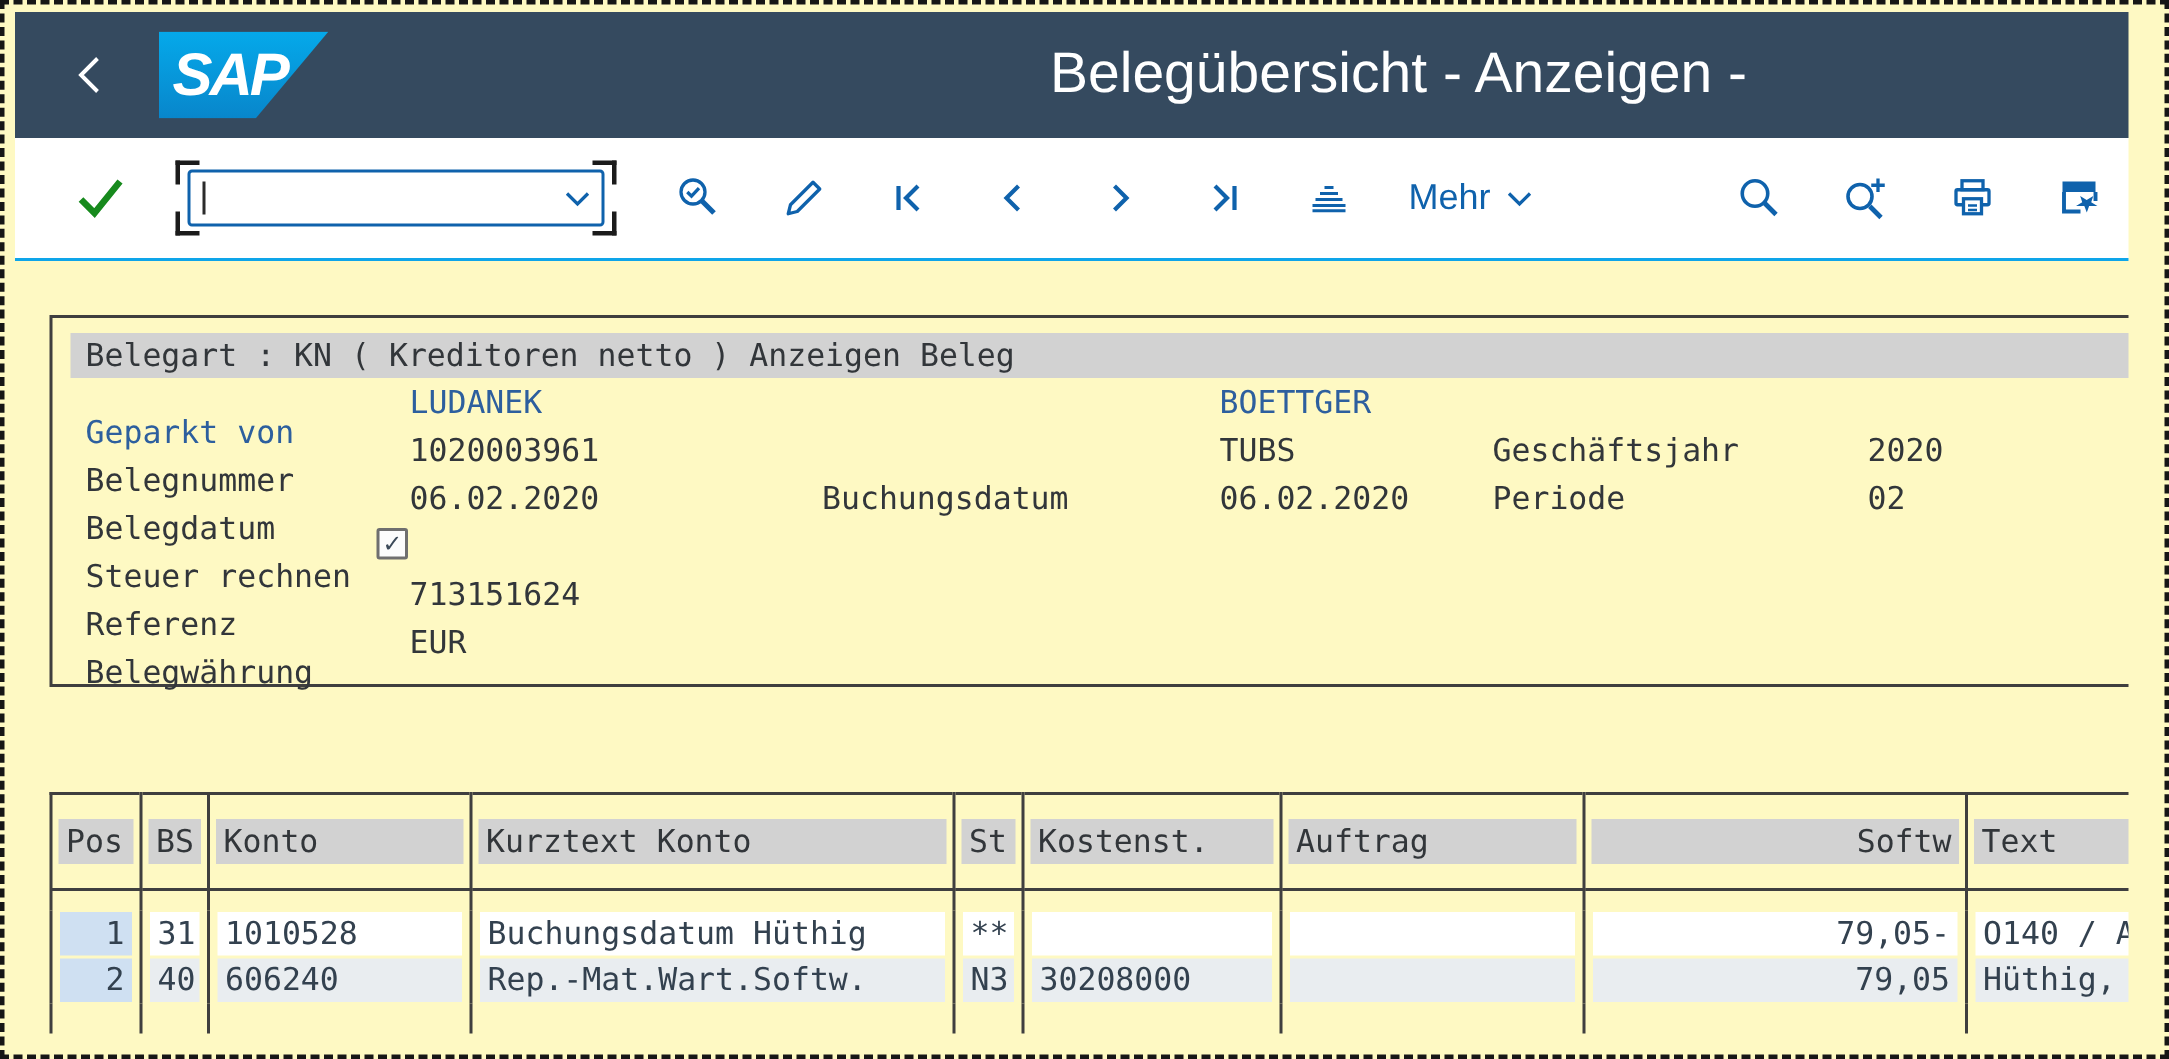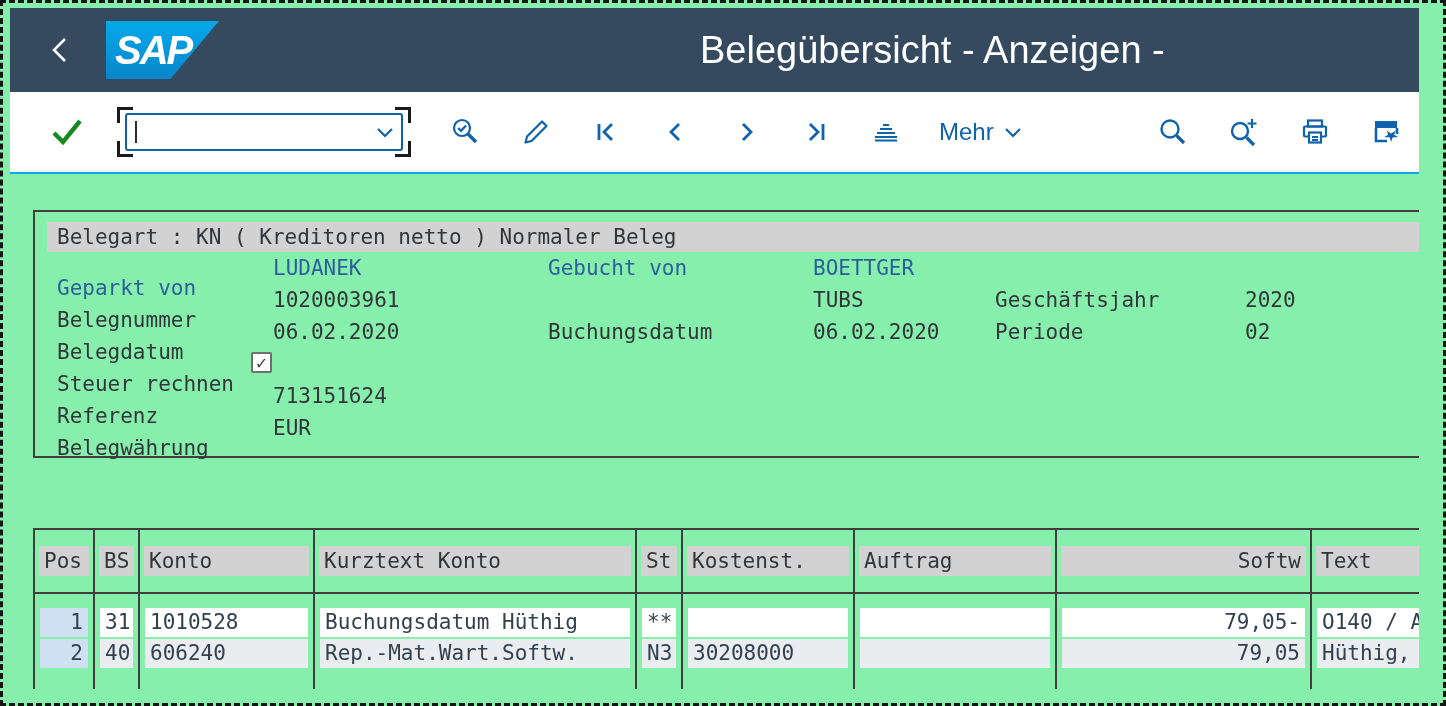--- a/index.html
+++ b/index.html
@@ -1,19 +1,19 @@
 <!DOCTYPE html>
 <html><head>
 <meta charset="utf-8">
 <style>
   html,body { margin:0; padding:0; background:#ffffff; }
   body { width:1446px; height:706px; position:relative; font-family:"Liberation Sans",sans-serif; }
 
   .frame { position:absolute; inset:0; box-sizing:border-box; border:3px dashed #161616;
-           padding:5px 24px 0 7px; background:#86efac; overflow:hidden; }
+           padding:5px 24px 0 7px; background:#fef9c3; overflow:hidden; }
 
   
   .topbar { height:84px; background:#354a5f; position:relative; display:flex; align-items:center; }
   .back-btn { margin-left:36px; width:30px; height:30px; flex:none; cursor:pointer; }
   .sap-logo { margin-left:30px; width:113px; height:58px; flex:none;
               background:linear-gradient(180deg,#05a9ea 0%,#0886cb 100%);
               clip-path:polygon(0 0,100% 0,57% 100%,0 100%);
               display:flex; align-items:center; }
   .sap-logo span { color:#fff; font-weight:bold; font-style:italic; font-size:40px;
                    letter-spacing:-2px; padding-left:9px; }
@@ -204,25 +204,24 @@
           <path d="M26 11 V17" stroke="#0f62ac" stroke-width="2.6"></path>
           <path d="M21.5 17 L23 21.5 L18.5 24.3 L24.5 24.3 L26.3 29 L28 24.3 L34 24.3 L29.5 21.5 L31 17 L26.2 20 Z" transform="translate(-4 -2) scale(0.92)" fill="#0f62ac"></path>
         </svg>
       </span>
     </div>
   </div>
 
   <div class="content">
 
     <div class="info-box">
-      <div class="belegart-chip">Belegart : KN ( Kreditoren netto ) Normaler Beleg</div>
+      <div class="belegart-chip">Belegart : KN ( Kreditoren netto ) Anzeigen Beleg</div>
       <div class="iline">
         <span class="c1l blue">Geparkt von</span>
         <span class="c1v blue">LUDANEK</span>
-        <span class="c2l blue">Gebucht von</span>
         <span class="c2v blue">BOETTGER</span>
       </div>
       <div class="iline">
         <span class="c1l">Belegnummer</span>
         <span class="c1v">1020003961</span>
         <span class="c2v">TUBS</span>
         <span class="c3l">Geschäftsjahr</span>
         <span class="c3v">2020</span>
       </div>
       <div class="iline">

